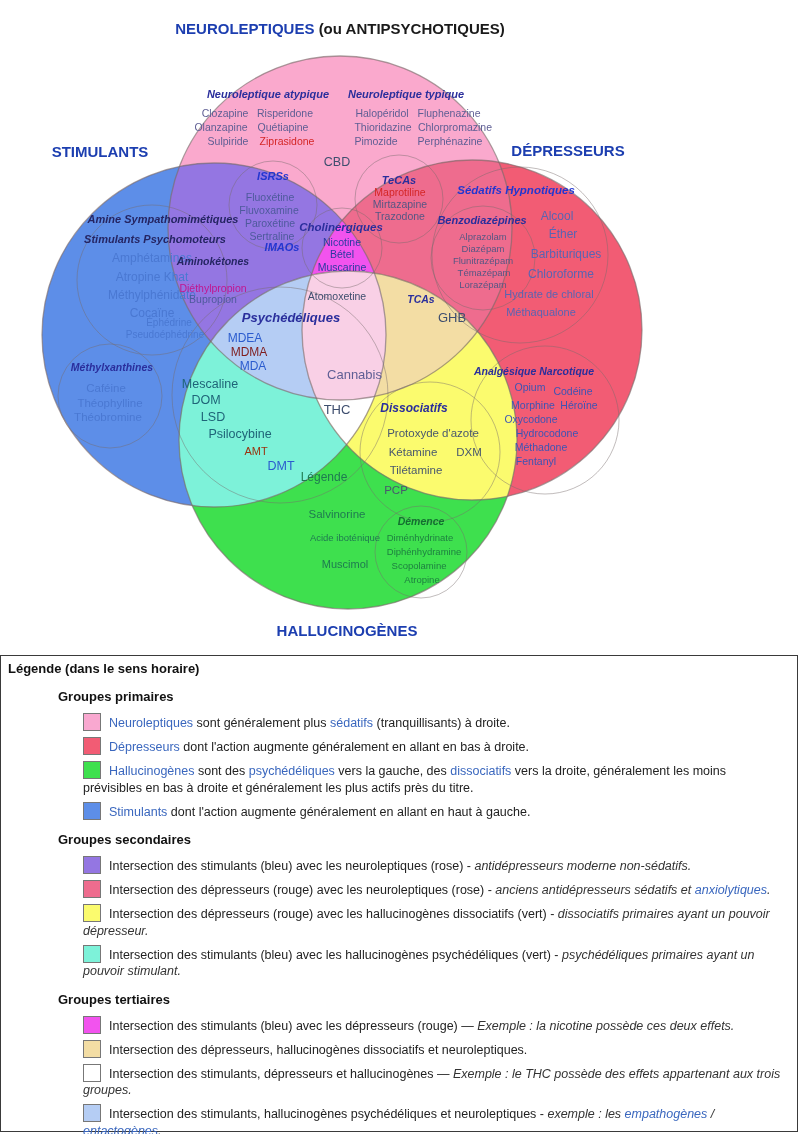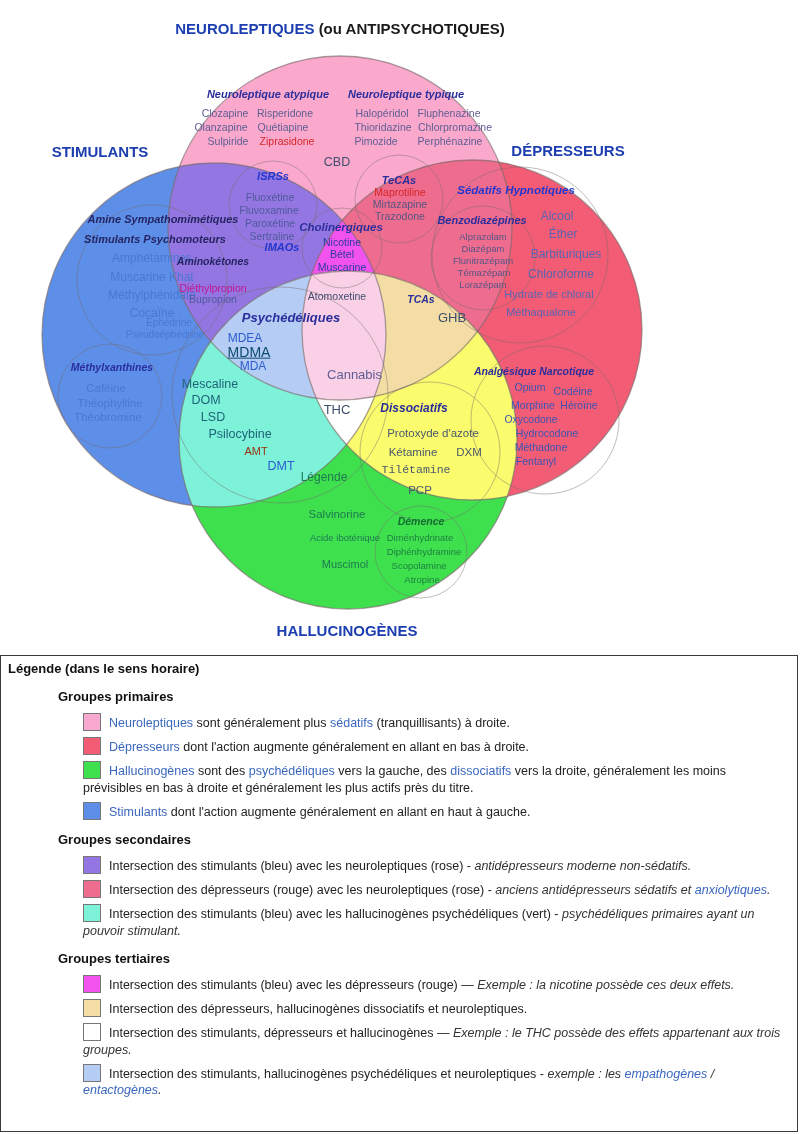--- a/index.html
+++ b/index.html
@@ -148,53 +148,53 @@
         <div class="lbl" style="color: rgb(90, 100, 178); left: 561px; top: 274px; font-size: 12px;">Chloroforme</div>
         <div class="lbl" style="color: rgb(90, 100, 178); left: 549px; top: 295px; font-size: 11px;">Hydrate de chloral</div>
         <div class="lbl" style="color: rgb(90, 100, 178); left: 541px; top: 313px; font-size: 11px;">Méthaqualone</div>
         <div class="lbl" style="color: rgb(42, 46, 156); left: 341px; top: 227px; font-size: 11.5px; font-weight: bold; font-style: italic;">Cholinergiques</div>
         <div class="lbl" style="color: rgb(42, 58, 160); left: 342px; top: 243px; font-size: 10.5px;">Nicotine</div>
         <div class="lbl" style="color: rgb(42, 58, 160); left: 342px; top: 255px; font-size: 10.5px;">Bétel</div>
         <div class="lbl" style="color: rgb(42, 58, 160); left: 342px; top: 268px; font-size: 10.5px;">Muscarine</div>
         <div class="lbl" style="color: rgb(37, 37, 99); left: 163px; top: 220px; font-size: 11px; font-weight: bold; font-style: italic;">Amine Sympathomimétiques</div>
         <div class="lbl" style="color: rgb(37, 37, 99); left: 155px; top: 240px; font-size: 11px; font-weight: bold; font-style: italic;">Stimulants Psychomoteurs</div>
         <div class="lbl" style="color: rgb(74, 120, 210); left: 152px; top: 258px; font-size: 12px;">Amphétamines</div>
-        <div class="lbl" style="color: rgb(74, 120, 210); left: 152px; top: 277px; font-size: 12px;">Muscarine Khat</div>
+        <div class="lbl" style="color: rgb(74, 120, 210); left: 152px; top: 277px; font-size: 12px;">Atropine Khat</div>
         <div class="lbl" style="color: rgb(74, 120, 210); left: 152px; top: 295px; font-size: 12px;">Méthylphénidate</div>
         <div class="lbl" style="color: rgb(74, 120, 210); left: 152px; top: 313px; font-size: 12px;">Cocaïne</div>
         <div class="lbl" style="color: rgb(74, 120, 210); left: 169px; top: 323px; font-size: 10px;">Éphédrine</div>
         <div class="lbl" style="color: rgb(74, 120, 210); left: 165px; top: 335px; font-size: 10px;">Pseudoéphédrine</div>
         <div class="lbl" style="color: rgb(37, 37, 99); left: 213px; top: 262px; font-size: 10.5px; font-weight: bold; font-style: italic;">Aminokétones</div>
         <div class="lbl" style="color: rgb(78, 90, 156); left: 213px; top: 276px; font-size: 10.5px; margin-top: 24px;">Bupropion</div>
         <div class="lbl" style="color: rgb(192, 22, 144); left: 213px; top: 289px; font-size: 10.5px;">Diéthylpropion</div>
         <div class="lbl" style="color: rgb(42, 46, 156); left: 112px; top: 368px; font-size: 10.5px; font-weight: bold; font-style: italic;">Méthylxanthines</div>
         <div class="lbl" style="color: rgb(74, 120, 210); left: 106px; top: 388px; font-size: 11.5px;">Caféine</div>
         <div class="lbl" style="color: rgb(74, 120, 210); left: 110px; top: 403px; font-size: 11.5px;">Théophylline</div>
         <div class="lbl" style="color: rgb(74, 120, 210); left: 108px; top: 417px; font-size: 11.5px;">Théobromine</div>
         <div class="lbl" style="color: rgb(62, 78, 110); left: 337px; top: 297px; font-size: 10.5px;">Atomoxetine</div>
         <div class="lbl" style="color: rgb(42, 46, 156); left: 291px; top: 318px; font-size: 13px; font-weight: bold; font-style: italic;">Psychédéliques</div>
         <div class="lbl" style="color: rgb(43, 92, 206); left: 245px; top: 338px; font-size: 12px;">MDEA</div>
-        <div class="lbl" style="color: #0c4a6e; left: 249px; top: 352px; font-size: 14px; text-decoration: underline;">MDMA</div>
+        <div class="lbl" style="color: #7f1d1d; left: 249px; top: 352px; font-size: 12px;">MDMA</div>
         <div class="lbl" style="color: rgb(43, 92, 206); left: 253px; top: 366px; font-size: 12px;">MDA</div>
         <div class="lbl" style="color: rgb(94, 94, 148); left: 337px; top: 375px; font-size: 13px; padding-left: 35px;">Cannabis</div>
         <div class="lbl" style="color: rgb(42, 46, 156); left: 421px; top: 300px; font-size: 10.5px; font-weight: bold; font-style: italic;">TCAs</div>
         <div class="lbl" style="color: rgb(62, 78, 110); left: 452px; top: 318px; font-size: 13px;">GHB</div>
         <div class="lbl" style="color: rgb(62, 78, 110); left: 337px; top: 410px; font-size: 13px;">THC</div>
         <div class="lbl" style="color: rgb(31, 100, 120); left: 210px; top: 385px; font-size: 12.5px;">Mescaline</div>
         <div class="lbl" style="color: rgb(31, 100, 120); left: 206px; top: 401px; font-size: 12.5px;">DOM</div>
         <div class="lbl" style="color: rgb(31, 100, 120); left: 213px; top: 418px; font-size: 12.5px;">LSD</div>
         <div class="lbl" style="color: rgb(31, 100, 120); left: 240px; top: 435px; font-size: 12.5px;">Psilocybine</div>
         <div class="lbl" style="color: rgb(153, 51, 15); left: 256px; top: 452px; font-size: 11px;">AMT</div>
         <div class="lbl" style="color: rgb(43, 92, 206); left: 281px; top: 467px; font-size: 12.5px;">DMT</div>
         <div class="lbl" style="color: rgb(42, 46, 156); left: 414px; top: 408px; font-size: 12px; font-weight: bold; font-style: italic;">Dissociatifs</div>
         <div class="lbl" style="color: rgb(73, 88, 110); left: 433px; top: 433px; font-size: 11.5px;">Protoxyde d'azote</div>
         <div class="lbl" style="color: rgb(73, 88, 110); left: 413px; top: 452px; font-size: 11.5px; text-align: center;">Kétamine</div>
         <div class="lbl" style="color: rgb(73, 88, 110); left: 469px; top: 452px; font-size: 11.5px;">DXM</div>
-        <div class="lbl" style="color: rgb(73, 88, 110); left: 416px; top: 470px; font-size: 11.5px; font-family: Liberation Mono, monospace;">Tilétamine</div>
-        <div class="lbl" style="color: rgb(73, 88, 110); left: 420px; top: 490px; font-size: 11.5px;">PCP</div>
+        <div class="lbl" style="color: rgb(73, 88, 110); left: 416px; top: 470px; font-size: 11.5px;">Tilétamine</div>
+        <div class="lbl" style="color: rgb(73, 88, 110); left: 396px; top: 490px; font-size: 11.5px;">PCP</div>
         <div class="lbl" style="color: rgb(42, 46, 156); left: 534px; top: 372px; font-size: 10.5px; font-weight: bold; font-style: italic;">Analgésique Narcotique</div>
         <div class="lbl" style="color: rgb(61, 84, 180); left: 530px; top: 388px; font-size: 10.5px;">Opium</div>
         <div class="lbl" style="color: rgb(61, 84, 180); left: 573px; top: 392px; font-size: 10.5px;">Codéine</div>
         <div class="lbl" style="color: rgb(61, 84, 180); left: 533px; top: 406px; font-size: 10.5px;">Morphine</div>
         <div class="lbl" style="color: rgb(61, 84, 180); left: 579px; top: 406px; font-size: 10.5px;">Héroïne</div>
         <div class="lbl" style="color: rgb(61, 84, 180); left: 531px; top: 420px; font-size: 10.5px;">Oxycodone</div>
         <div class="lbl" style="color: rgb(61, 84, 180); left: 547px; top: 434px; font-size: 10.5px;">Hydrocodone</div>
         <div class="lbl" style="color: rgb(61, 84, 180); left: 541px; top: 448px; font-size: 10.5px;">Méthadone</div>
         <div class="lbl" style="color: rgb(61, 84, 180); left: 536px; top: 462px; font-size: 10.5px;">Fentanyl</div>
         <div class="lbl" style="color: rgb(31, 122, 80); left: 324px; top: 477px; font-size: 12px;">Légende</div>
@@ -213,20 +213,21 @@
     <div class="legend-title">Légende (dans le sens horaire)</div>
     <div id="legend-sections">
         <div class="lg-header">Groupes primaires</div>
         <div class="lg-item"><span class="swatch" style="background: rgb(249, 168, 208);"></span><span class="seg-l">Neuroleptiques</span><span class="seg-p"> sont généralement plus </span><span class="seg-l">sédatifs</span><span class="seg-p"> (tranquillisants) à droite.</span></div>
         <div class="lg-item"><span class="swatch" style="background: rgb(242, 92, 116);"></span><span class="seg-l">Dépresseurs</span><span class="seg-p"> dont l'action augmente généralement en allant en bas à droite.</span></div>
         <div class="lg-item"><span class="swatch" style="background: rgb(62, 224, 78);"></span><span class="seg-l">Hallucinogènes</span><span class="seg-p"> sont des </span><span class="seg-l">psychédéliques</span><span class="seg-p"> vers la gauche, des </span><span class="seg-l">dissociatifs</span><span class="seg-p"> vers la droite, généralement les moins prévisibles en bas à droite et généralement les plus actifs près du titre.</span></div>
         <div class="lg-item"><span class="swatch" style="background: rgb(93, 142, 232);"></span><span class="seg-l">Stimulants</span><span class="seg-p"> dont l'action augmente généralement en allant en haut à gauche.</span></div>
         <div class="lg-header">Groupes secondaires</div>
         <div class="lg-item"><span class="swatch" style="background: rgb(148, 118, 226);"></span><span class="seg-p">Intersection des stimulants (bleu) avec les neuroleptiques (rose) - </span><span class="seg-i">antidépresseurs moderne non-sédatifs.</span></div>
         <div class="lg-item"><span class="swatch" style="background: rgb(238, 108, 142);"></span><span class="seg-p">Intersection des dépresseurs (rouge) avec les neuroleptiques (rose) - </span><span class="seg-i">anciens antidépresseurs sédatifs et </span><span class="seg-il">anxiolytiques</span><span class="seg-i">.</span></div>
+        <div class="lg-item"><span class="swatch" style="background: rgb(251, 251, 110);"></span><span class="seg-p">Intersection des dépresseurs (rouge) avec les hallucinogènes dissociatifs (vert) - </span><span class="seg-i">dissociatifs primaires ayant un pouvoir dépresseur.</span></div>
         <div class="lg-item"><span class="swatch" style="background: rgb(125, 242, 217);"></span><span class="seg-p">Intersection des stimulants (bleu) avec les hallucinogènes psychédéliques (vert) - </span><span class="seg-i">psychédéliques primaires ayant un pouvoir stimulant.</span></div>
         <div class="lg-header">Groupes tertiaires</div>
         <div class="lg-item"><span class="swatch" style="background: rgb(242, 83, 238);"></span><span class="seg-p">Intersection des stimulants (bleu) avec les dépresseurs (rouge) — </span><span class="seg-i">Exemple : la nicotine possède ces deux effets.</span></div>
         <div class="lg-item"><span class="swatch" style="background: rgb(243, 221, 164);"></span><span class="seg-p">Intersection des dépresseurs, hallucinogènes dissociatifs et neuroleptiques.</span></div>
         <div class="lg-item"><span class="swatch" style="background: rgb(255, 255, 255);"></span><span class="seg-p">Intersection des stimulants, dépresseurs et hallucinogènes — </span><span class="seg-i">Exemple : le THC possède des effets appartenant aux trois groupes.</span></div>
         <div class="lg-item"><span class="swatch" style="background: rgb(181, 205, 244);"></span><span class="seg-p">Intersection des stimulants, hallucinogènes psychédéliques et neuroleptiques - </span><span class="seg-i">exemple : les </span><span class="seg-il">empathogènes</span><span class="seg-i"> / </span><span class="seg-il">entactogènes</span><span class="seg-i">.</span></div>
       </div>
   </div>
 </div>
 

